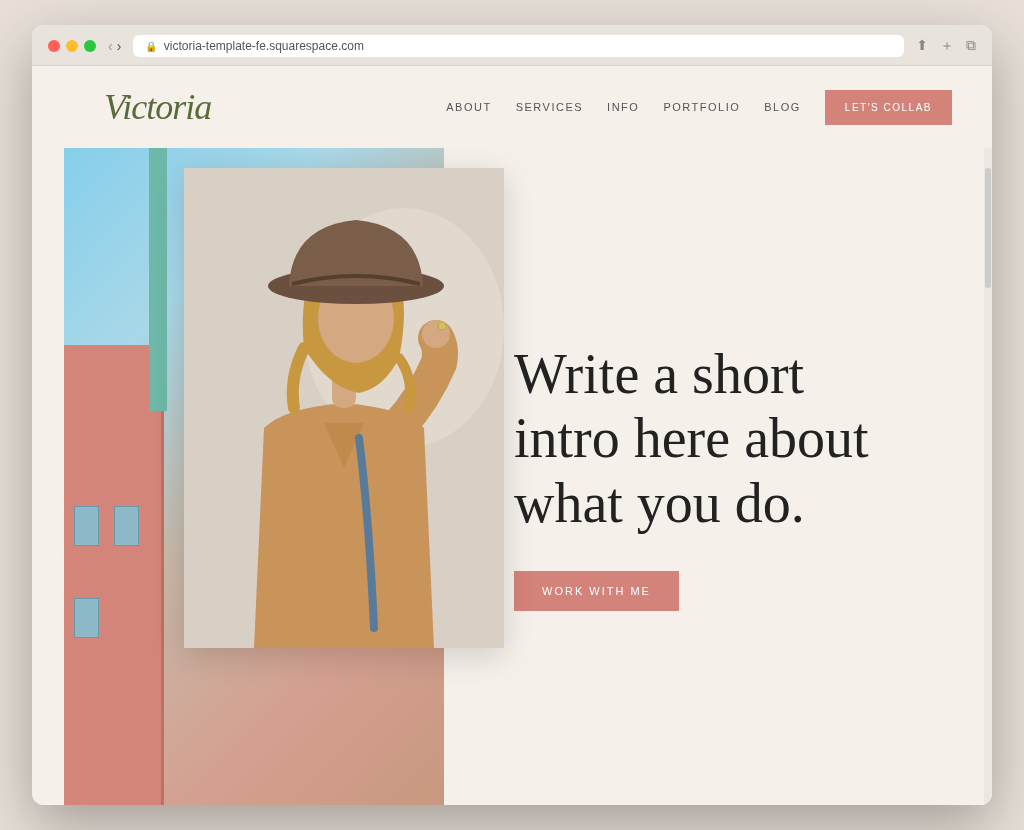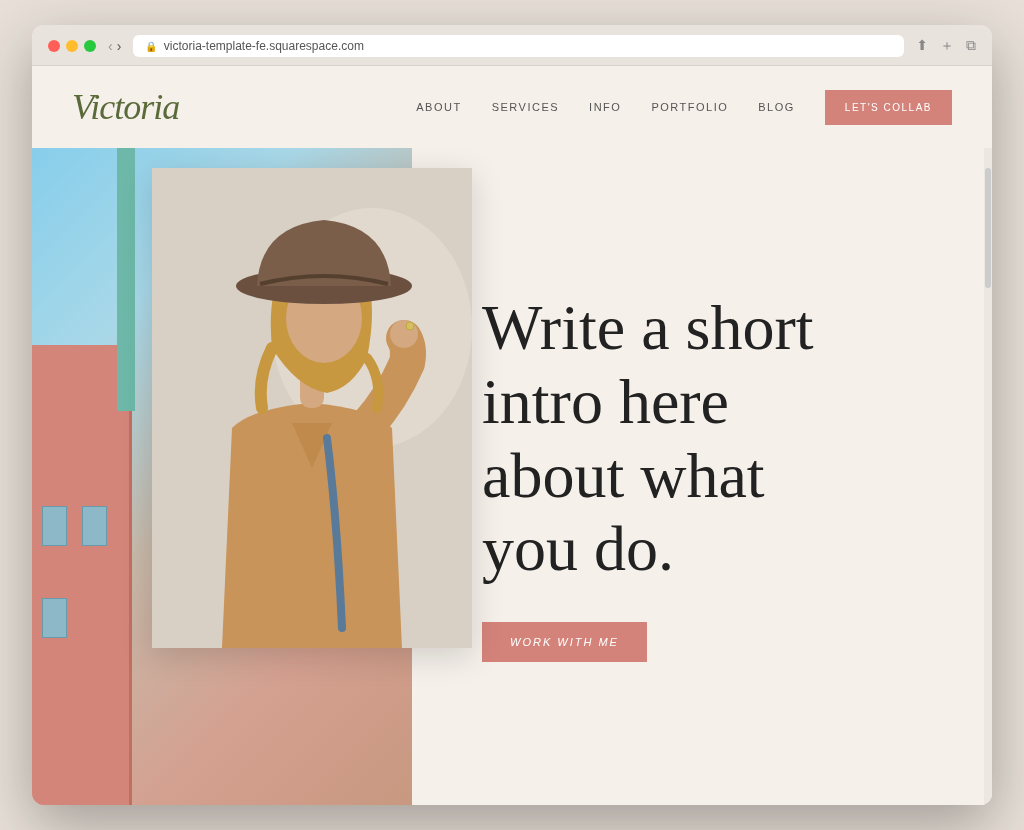--- a/index.html
+++ b/index.html
@@ -80,20 +80,21 @@
     }
 
     
     .website {
       flex: 1;
       background: #f5f0ea;
       overflow: hidden;
       position: relative;
       display: flex;
       flex-direction: column;
+      padding-left: 32px;
     }
 
     
     .nav {
       display: flex;
       align-items: center;
       padding: 20px 40px;
       position: relative;
       z-index: 10;
       flex-shrink: 0;
@@ -105,21 +106,21 @@
       color: #5a6b3a;
       font-style: italic;
       font-weight: normal;
       letter-spacing: -1px;
     }
 
     .nav-links {
       margin-left: auto;
       display: flex;
       align-items: center;
-      gap: 30px;
+      gap: 24px;
     }
 
     .nav-link {
       font-size: 11px;
       letter-spacing: 1.5px;
       text-transform: uppercase;
       color: #555;
       text-decoration: none;
       font-weight: 500;
     }
@@ -235,41 +236,40 @@
       height: 100%;
       display: flex;
       flex-direction: column;
       justify-content: center;
       padding: 40px 50px;
       z-index: 3;
     }
 
     .hero-headline {
       font-family: Georgia, 'Times New Roman', serif;
-      font-size: 64px;
+      font-size: 56px;
       line-height: 1.15;
       color: #222;
       font-weight: normal;
       margin-bottom: 36px;
       max-width: 380px;
     }
 
     .work-with-me-btn {
       display: inline-block;
       background: #d4837a;
       color: white;
       padding: 14px 28px;
       font-size: 11px;
       letter-spacing: 2px;
       text-transform: uppercase;
       font-weight: 500;
       border: none;
       cursor: pointer;
       width: fit-content;
-      font-style: italic;
     }
 
     
     .scrollbar {
       position: absolute;
       right: 0;
       top: 0;
       width: 8px;
       height: 100%;
       background: #ece7e1;

